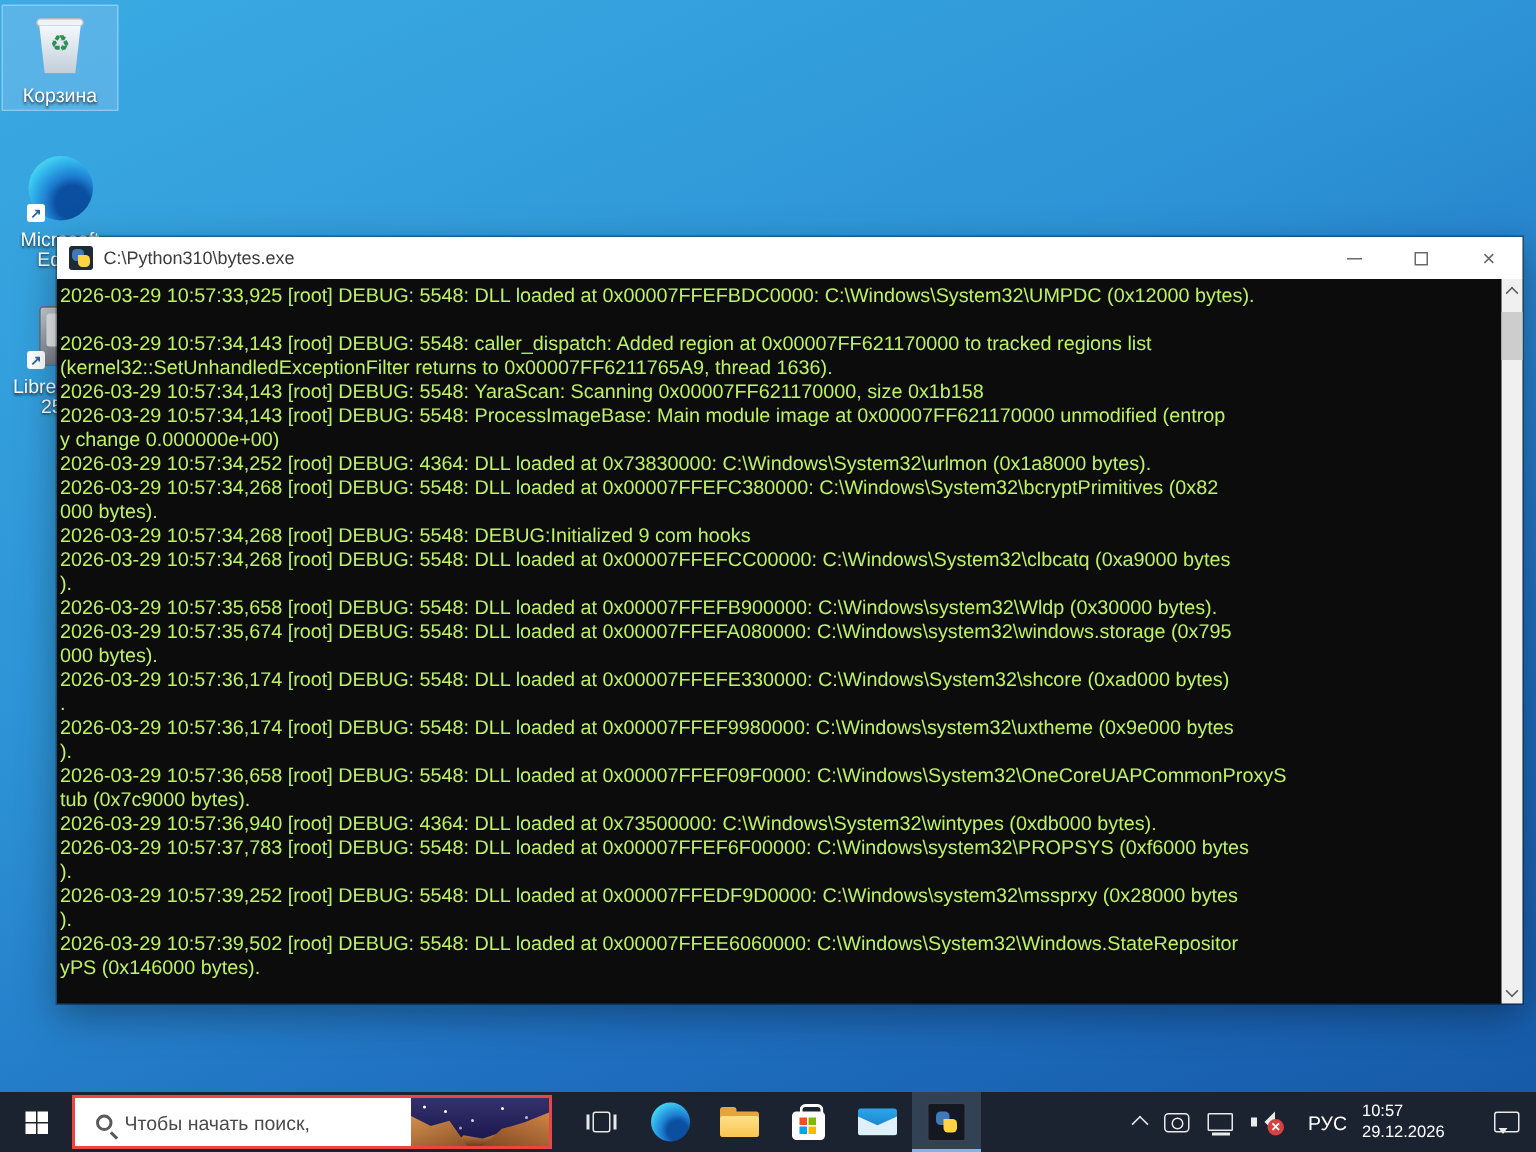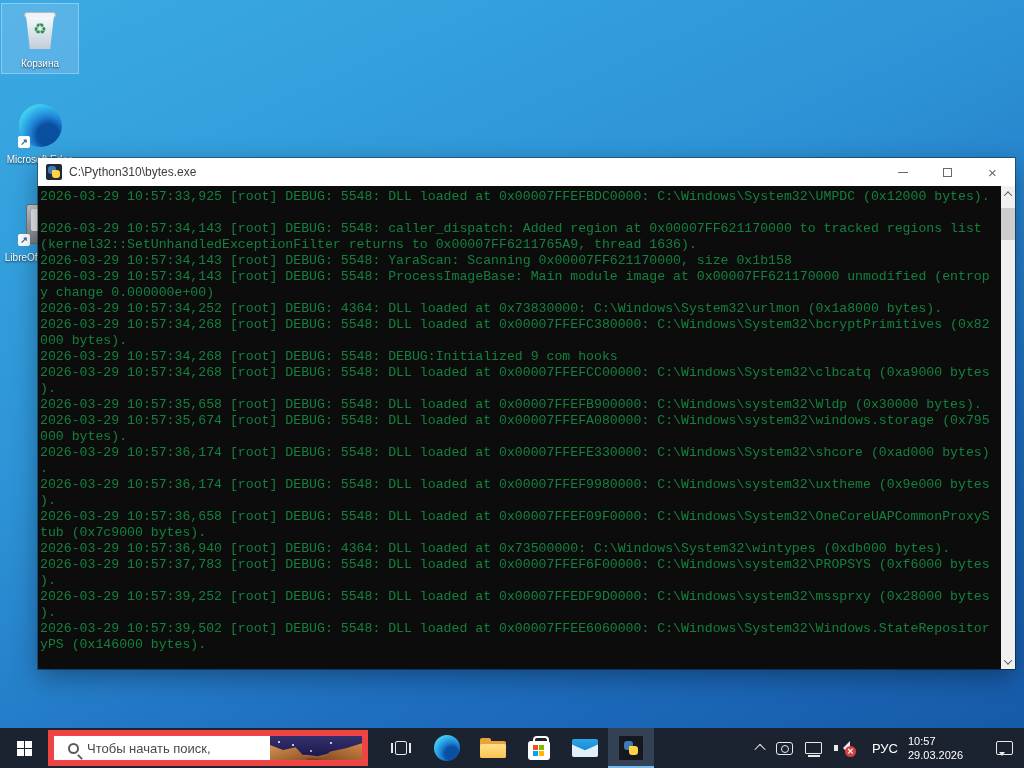--- a/index.html
+++ b/index.html
@@ -6,21 +6,21 @@
   html,body { width:1024px; height:768px; overflow:hidden; }
   body { position:relative; font-family:"Liberation Sans", sans-serif; }
 
   
   #desktop { position:absolute; inset:0;
     background:linear-gradient(155deg,#3aabe3 0%, #2d93d6 40%, #1f6fc0 70%, #1558a6 100%); }
 
   .desktop-icon { position:absolute; width:76px; text-align:center; z-index:1; padding:2px 0 3px; }
   .desktop-icon.selected { background:rgba(140,196,240,.40); outline:1px solid rgba(180,220,250,.65); }
   .di-img { width:48px; height:48px; margin:0 auto 3px; position:relative; }
-  .di-label { font-size:10px; line-height:13px; color:#fff; text-shadow:0 1px 2px rgba(0,0,0,.75); }
+  .di-label { font-size:13px; line-height:13px; color:#fff; text-shadow:0 1px 2px rgba(0,0,0,.75); }
 
   
   .bin-rim { position:absolute; left:8px; top:6px; width:32px; height:6px; background:#eef3f8; border:1px solid #aeb9c4; border-radius:3px; }
   .bin-body { position:absolute; left:9px; top:11px; width:30px; height:32px;
     background:linear-gradient(180deg,#f4f8fb 0%, #d6dfe8 60%, #c2cdd8 100%);
     clip-path:polygon(4% 0, 96% 0, 84% 100%, 16% 100%); }
   .bin-sym { position:absolute; left:0; top:14px; width:48px; text-align:center; font-size:15px; color:#2c9152; }
 
   
   .edge-ball { border-radius:50%;
@@ -43,40 +43,40 @@
   .py-b { position:absolute; left:2px; top:2px; width:8px; height:8px; background:#3f79b8; border-radius:3px 3px 0 3px; }
   .py-y { position:absolute; right:2px; bottom:2px; width:8px; height:8px; background:#ffd343; border-radius:0 3px 3px 3px; }
   .title-text { margin-left:7px; font-size:12px; color:#3c3c3c; }
   .win-btns { margin-left:auto; display:flex; height:100%; }
   .win-btn { width:45px; height:100%; display:flex; align-items:center; justify-content:center; }
   .glyph-min { width:10px; height:1px; background:#6a6a6a; }
   .glyph-max { width:9px; height:9px; border:1px solid #6a6a6a; }
   .glyph-close { font-size:15px; color:#6a6a6a; line-height:1; }
 
   .console { position:absolute; left:2px; top:31px; right:16px; bottom:2px; overflow:hidden;
-    font-family:Liberation Mono, monospace; font-size:13.2px; line-height:16px;
-    color:#15803d; white-space:pre; }
+    font-family:Liberation Sans, sans-serif; font-size:13.2px; line-height:16px;
+    color:#bef264; white-space:pre; }
   .console-line { height:16px; }
 
   .vscroll { position:absolute; top:28px; right:0; bottom:0; width:14px; background:#f0f0f0; }
   .sb-btn { position:absolute; left:0; width:14px; height:15px; display:flex; align-items:center; justify-content:center; }
   .sb-up { top:0; } .sb-down { bottom:0; }
   .chev { width:6px; height:6px; border-right:1.5px solid #5a5a5a; border-bottom:1.5px solid #5a5a5a; }
   .chev.up { transform:rotate(-135deg) translate(-1px,-1px); }
   .chev.down { transform:rotate(45deg) translate(-1px,-1px); }
   .sb-thumb { position:absolute; left:0; top:22px; width:14px; height:32px; background:#cdcdcd; }
 
   
   #taskbar { position:absolute; left:0; bottom:0; width:1024px; height:40px; background:#1c2330;
     display:flex; align-items:stretch; z-index:3; }
   .tb-btn { width:48px; display:flex; align-items:center; justify-content:center; position:relative; }
   .win-logo { display:grid; grid-template-columns:7px 7px; grid-template-rows:7px 7px; gap:1px; }
   .win-logo span { background:#fff; }
 
-  .searchbox { width:320px; margin:2px 0; background:#fff; border:6px solid #ef4444;
+  .searchbox { width:320px; margin:2px 0; background:#fff; border:2px solid #ef4444;
     display:flex; align-items:center; overflow:hidden; }
   .mag { width:11px; height:11px; border:2px solid #5a5a5a; border-radius:50%; position:relative; margin:0 8px 0 14px; flex:none; }
   .mag::after { content:""; position:absolute; width:2px; height:6px; background:#5a5a5a;
     left:9px; top:9px; transform:rotate(-45deg); }
   .search-input { border:none; outline:none; flex:1; font-size:13px; color:#4a4a4a; min-width:0;
     font-family:"Liberation Sans",sans-serif; }
   .search-input::placeholder { color:#4a4a4a; opacity:1; }
   .search-img { width:92px; height:100%; flex:none; position:relative; overflow:hidden;
     background:linear-gradient(180deg,#34306b 0%, #26235c 50%, #161349 100%); }
   .stars { position:absolute; left:8px; top:5px; width:2px; height:2px; background:#fff; border-radius:50%;
@@ -282,20 +282,20 @@
       <div class="tray-btn">
         <div class="vol-wrap">
           <div class="vol-box"></div>
             <div class="vol-tri"></div>
           <div class="vol-badge">✕</div>
         </div>
       </div>
       <div class="lang">РУС</div>
       <div class="clock">
         <div>10:57</div>
-        <div>29.03.2026</div>
+        <div>29.12.2026</div>
       </div>
       <div class="tray-btn" style="width:40px">
           <div class="ac-bubble"></div>
         </div>
     </div>
   </div>
 </div>
 
 </body></html>

